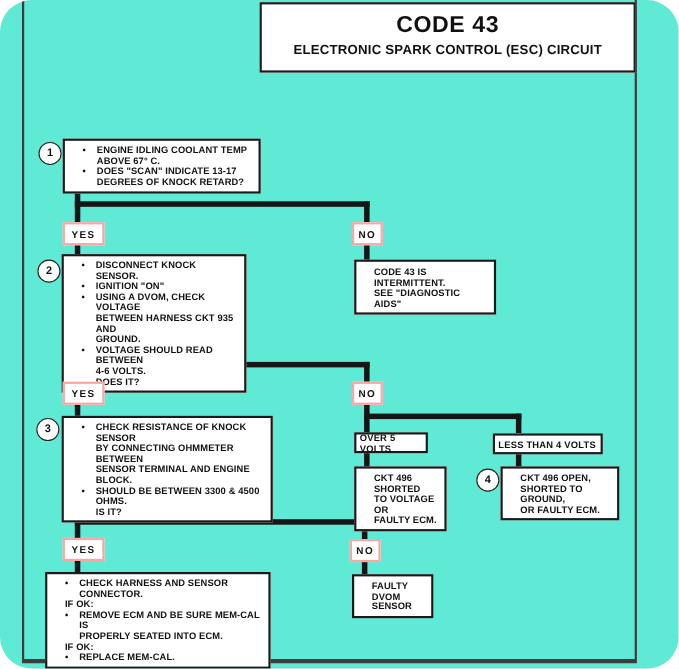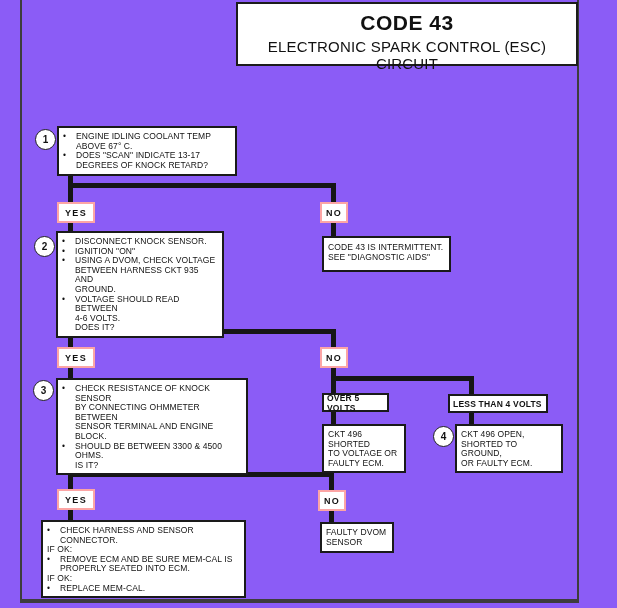--- a/index.html
+++ b/index.html
@@ -1,22 +1,23 @@
 <!DOCTYPE html>
 <html><head>
 <meta charset="utf-8">
 <style>
   html, body { margin: 0; padding: 0; background: #ffffff; }
   .stage {
     position: relative;
     width: 617px; height: 608px;
-    background: #8b5cf6;
+    background: #5eead4;
     font-family: "Liberation Sans", sans-serif;
     overflow: hidden;
     color: #111;
+    border-radius: 29px;
   }
   .page-frame {
     position: absolute;
     left: 20px; top: -6px;
     width: 559px; height: 609px;
     box-sizing: border-box;
     border: 2px solid #3d3d3d;
     border-bottom-width: 4px;
     background: transparent;
   }
@@ -28,34 +29,34 @@
     border: 2px solid #1c1c1c;
     background: #fff;
     z-index: 3;
     text-align: center;
   }
   .title-code {
     font-size: 21px; font-weight: bold; letter-spacing: .5px;
     margin-top: 7px;
   }
   .title-sub {
-    font-size: 15px; font-weight: normal; letter-spacing: .2px;
+    font-size: 12px; font-weight: bold; letter-spacing: .2px;
     margin-top: 3px;
   }
   .line { position: absolute; background: #161616; z-index: 1; }
   .node {
     position: absolute;
     box-sizing: border-box;
     background: #fff;
     border: 2px solid #1a1a1a;
-    font-weight: normal;
+    font-weight: bold;
     font-size: 8.5px;
     line-height: 9.6px;
     letter-spacing: .1px;
-    padding: 4px 4px 3px 4px;
+    padding: 4px 4px 3px 16px;
     z-index: 2;
   }
   .txt { white-space: pre-line; display: block; }
   .li { display: flex; }
   .li.bullet::before { content: "•"; flex: 0 0 13px; }
   .label-box {
     position: absolute;
     box-sizing: border-box;
     background: #fff;
     border: 2px solid #fca5a5;

